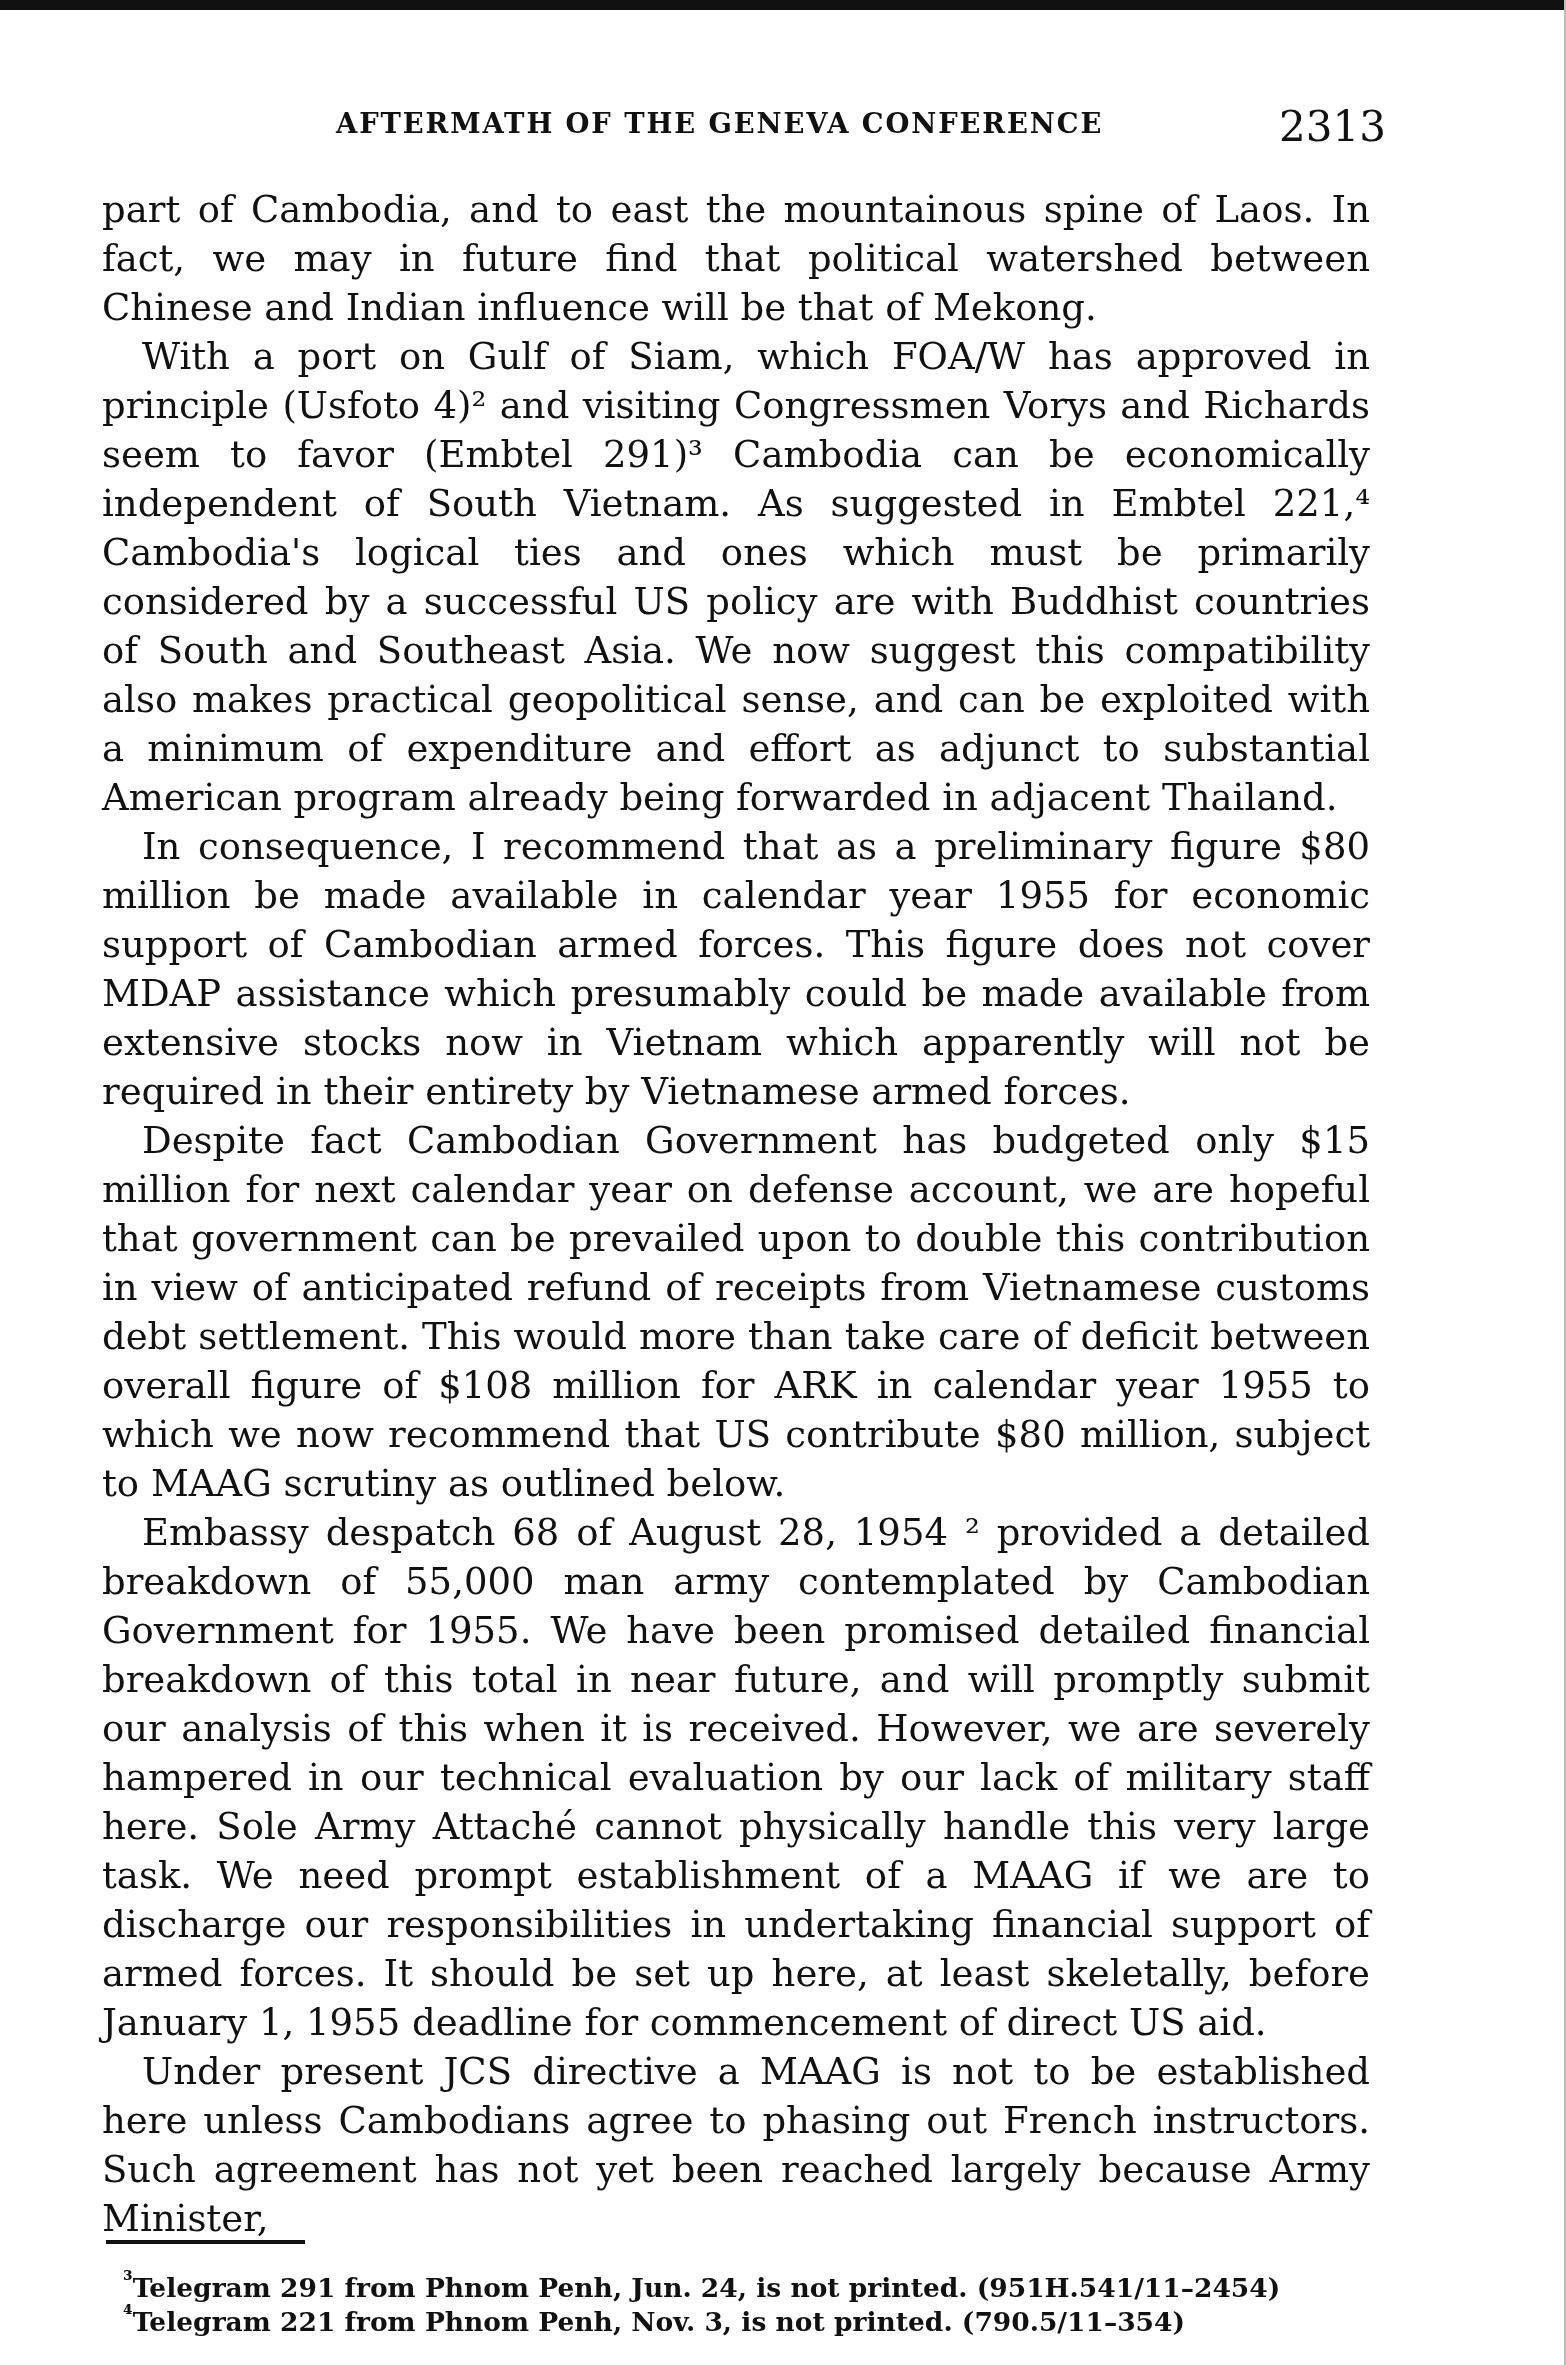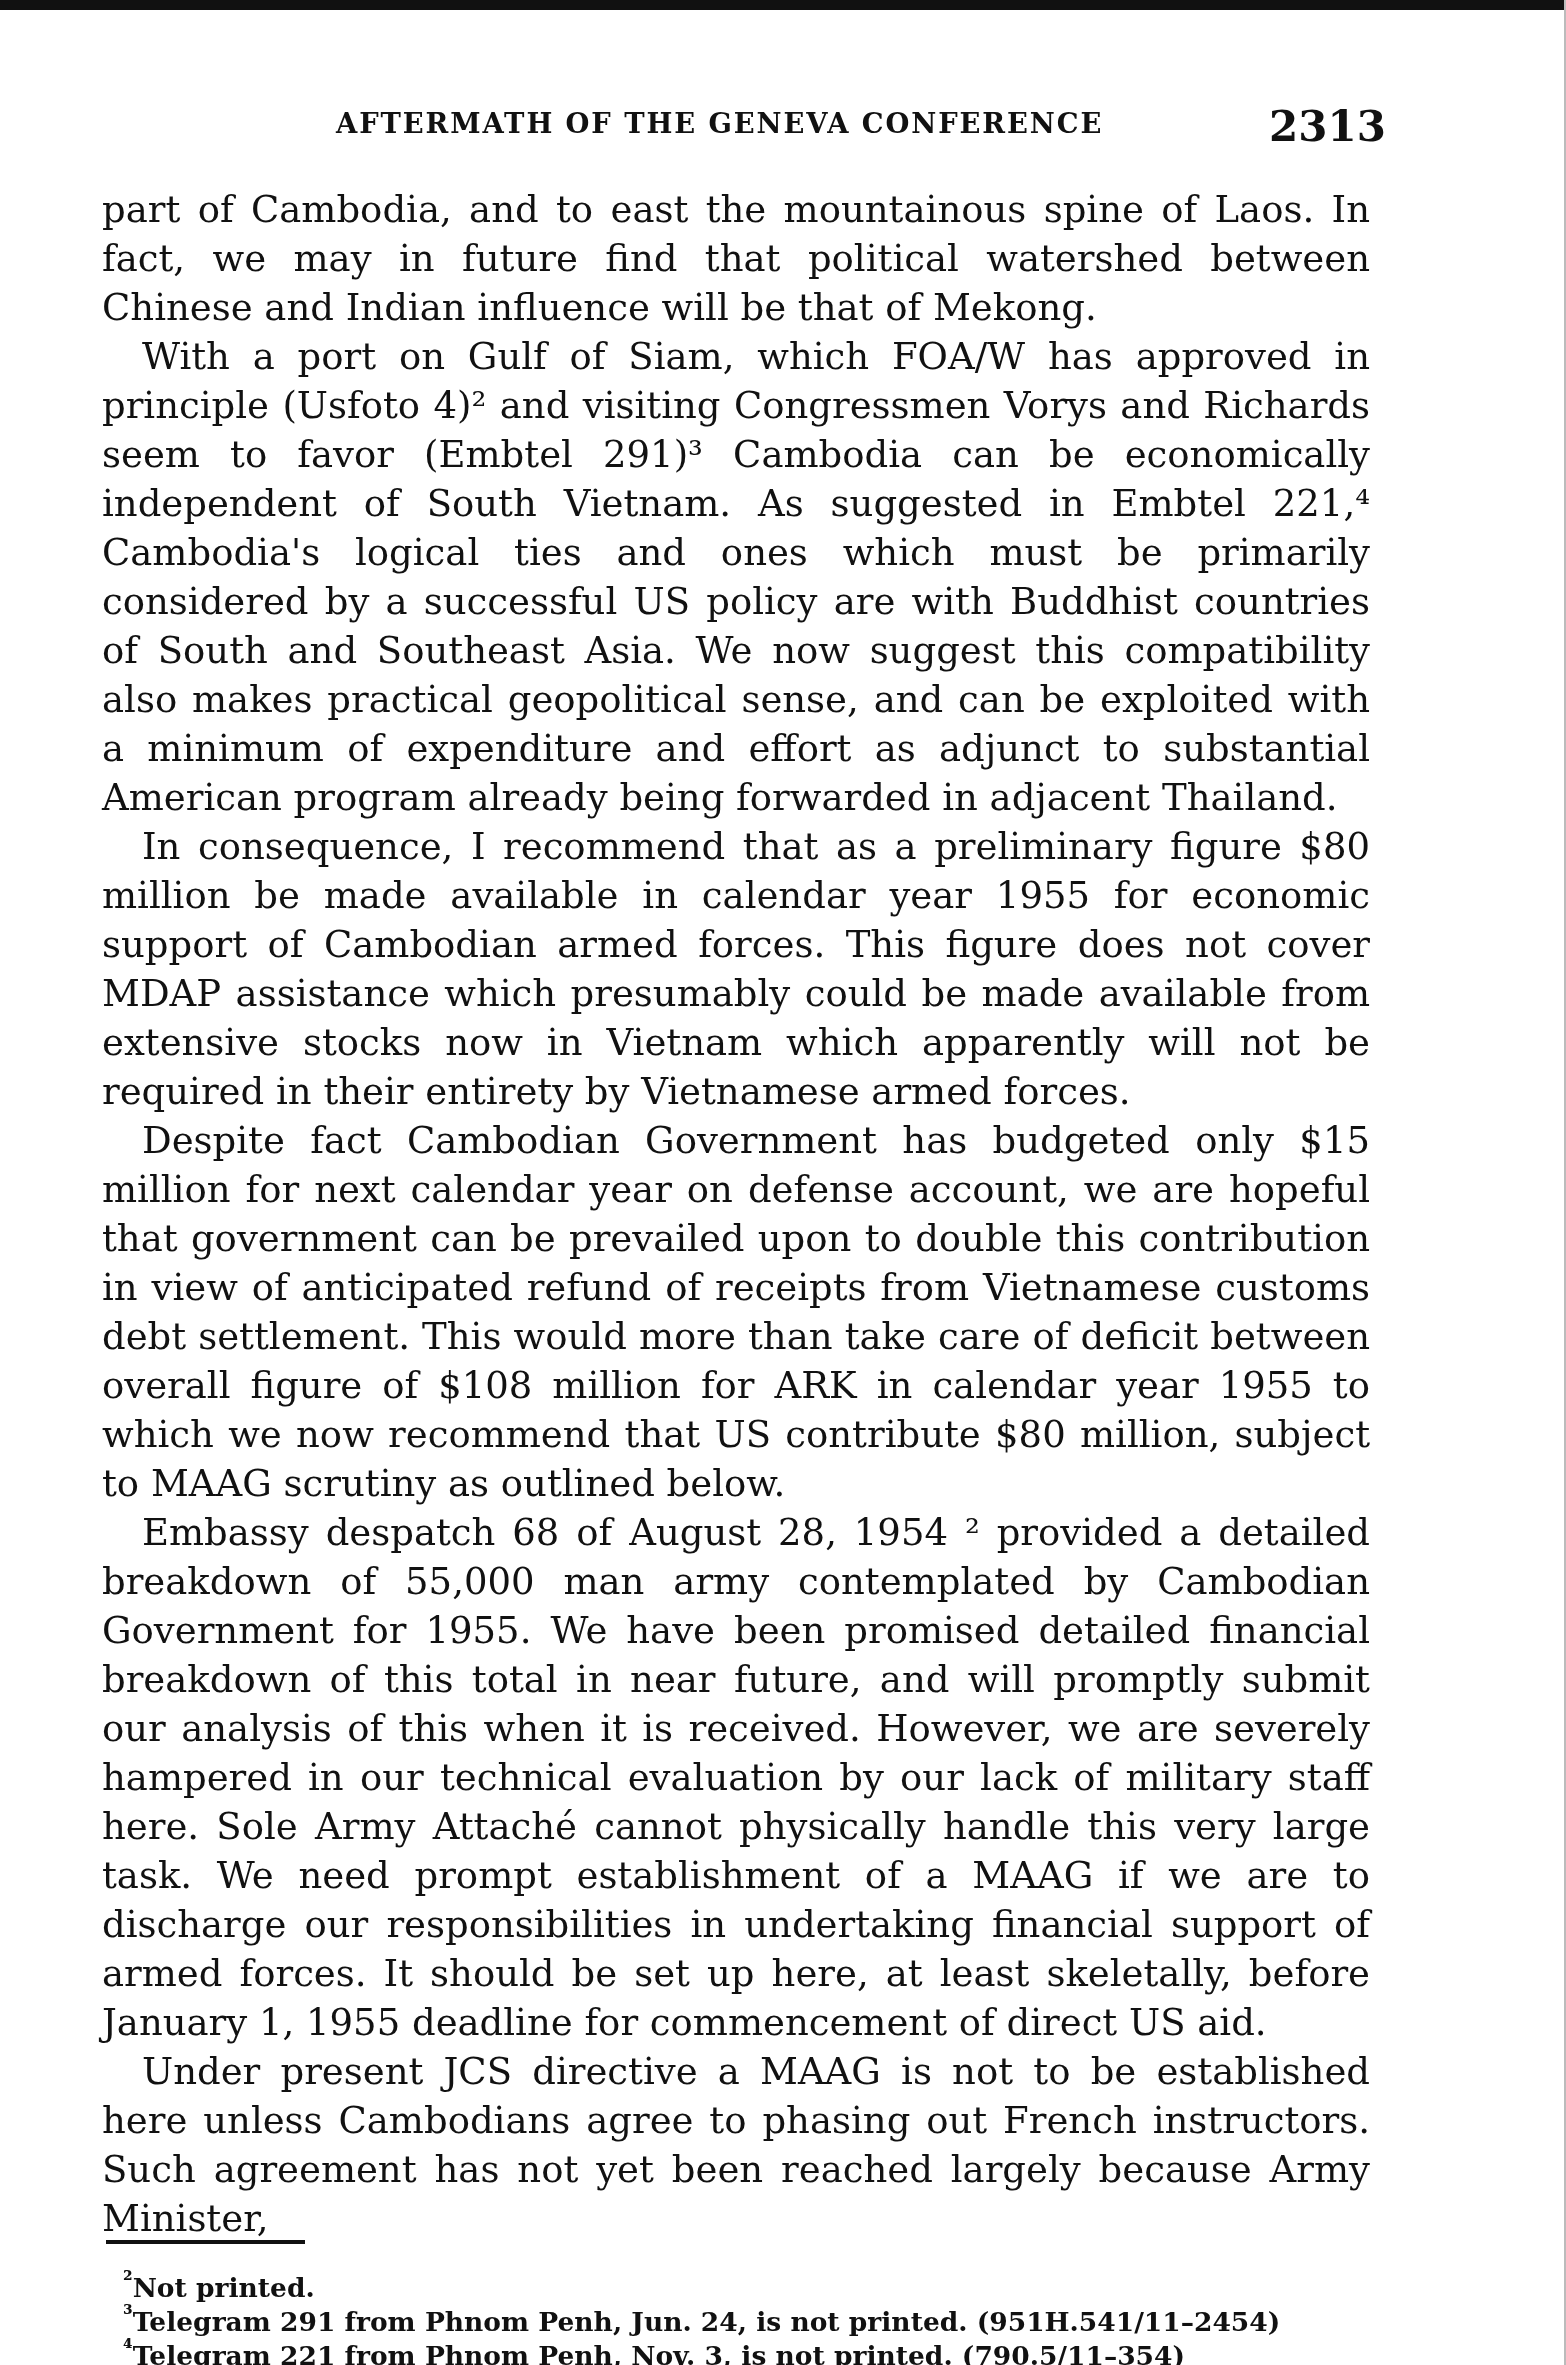--- a/index.html
+++ b/index.html
@@ -1,21 +1,21 @@
 <!DOCTYPE html>
 <html style="font-size:7.6px"><head>
 <meta charset="utf-8">
 <style>
   html, body { margin: 0; padding: 0; background: #ffffff; }
   body { width: 1567px; height: 2512px; position: relative; overflow: hidden; font-family: "DejaVu Serif", "Liberation Serif", serif; color: #111; }
   .topbar { position: absolute; left: 0; top: 0; width: 1567px; height: 10.4px; background: #111; }
   .rightedge { position: absolute; right: 0; top: 0; width: 2.8px; height: 2512px; background: #bbb; }
   .header { position: absolute; left: 336px; top: 102px; width: 1050px; height: 43px; }
   .running-head { position: absolute; left: 0; top: 4.7px; font-size: 27.4px; letter-spacing: 1.9px; font-weight: bold; }
-  .page-num { position: absolute; right: 0; top: 0; font-size: 42px; font-weight: bold; text-align: center; }
+  .page-num { position: absolute; right: 0; top: 0; font-size: 42px; font-weight: normal; text-align: center; }
   .body { position: absolute; left: 102px; top: 185px; width: 1268px; font-size: 37px; line-height: 49px; text-align: justify; }
   .para { margin: 0; text-indent: 40px; }
   .para.cont { text-indent: 0; }
   sup { font-size: 22px; line-height: 0; }
   .rule { position: absolute; left: 106px; top: 2240px; width: 199px; height: 4.3px; background: #111; }
   .footnotes { position: absolute; left: 123px; top: 2271px; width: 1230px; font-size: 26.5px; line-height: 34px; font-weight: bold; }
   .fn { margin: 0; }
 </style>
 </head>
 <body>
@@ -33,17 +33,16 @@
   <p class="para">With a port on Gulf of Siam, which FOA/W has approved in principle (Usfoto 4)² and visiting Congressmen Vorys and Richards seem to favor (Embtel 291)³ Cambodia can be economically independent of South Vietnam. As suggested in Embtel 221,⁴ Cambodia's logical ties and ones which must be primarily considered by a successful US policy are with Buddhist countries of South and Southeast Asia. We now suggest this compatibility also makes practical geopolitical sense, and can be exploited with a minimum of expenditure and effort as adjunct to substantial American program already being forwarded in adjacent Thailand.</p>
   <p class="para">In consequence, I recommend that as a preliminary figure $80 million be made available in calendar year 1955 for economic support of Cambodian armed forces. This figure does not cover MDAP assistance which presumably could be made available from extensive stocks now in Vietnam which apparently will not be required in their entirety by Vietnamese armed forces.</p>
   <p class="para">Despite fact Cambodian Government has budgeted only $15 million for next calendar year on defense account, we are hopeful that government can be prevailed upon to double this contribution in view of anticipated refund of receipts from Vietnamese customs debt settlement. This would more than take care of deficit between overall figure of $108 million for ARK in calendar year 1955 to which we now recommend that US contribute $80 million, subject to MAAG scrutiny as outlined below.</p>
   <p class="para">Embassy despatch 68 of August 28, 1954 ² provided a detailed breakdown of 55,000 man army contemplated by Cambodian Government for 1955. We have been promised detailed financial breakdown of this total in near future, and will promptly submit our analysis of this when it is received. However, we are severely hampered in our technical evaluation by our lack of military staff here. Sole Army Attaché cannot physically handle this very large task. We need prompt establishment of a MAAG if we are to discharge our responsibilities in undertaking financial support of armed forces. It should be set up here, at least skeletally, before January 1, 1955 deadline for commencement of direct US aid.</p>
   <p class="para">Under present JCS directive a MAAG is not to be established here unless Cambodians agree to phasing out French instructors. Such agreement has not yet been reached largely because Army Minister,</p>
 </div>
 
 <div class="rule"></div>
 
 <div class="footnotes">
-  <p class="fn"><sup>²</sup><span>Not printed.</span></p>
   <p class="fn"><sup>³</sup><span>Telegram 291 from Phnom Penh, Jun. 24, is not printed. (951H.541/11–2454)</span></p>
   <p class="fn"><sup>⁴</sup><span>Telegram 221 from Phnom Penh, Nov. 3, is not printed. (790.5/11–354)</span></p>
 </div>
 
 
 </body></html>

